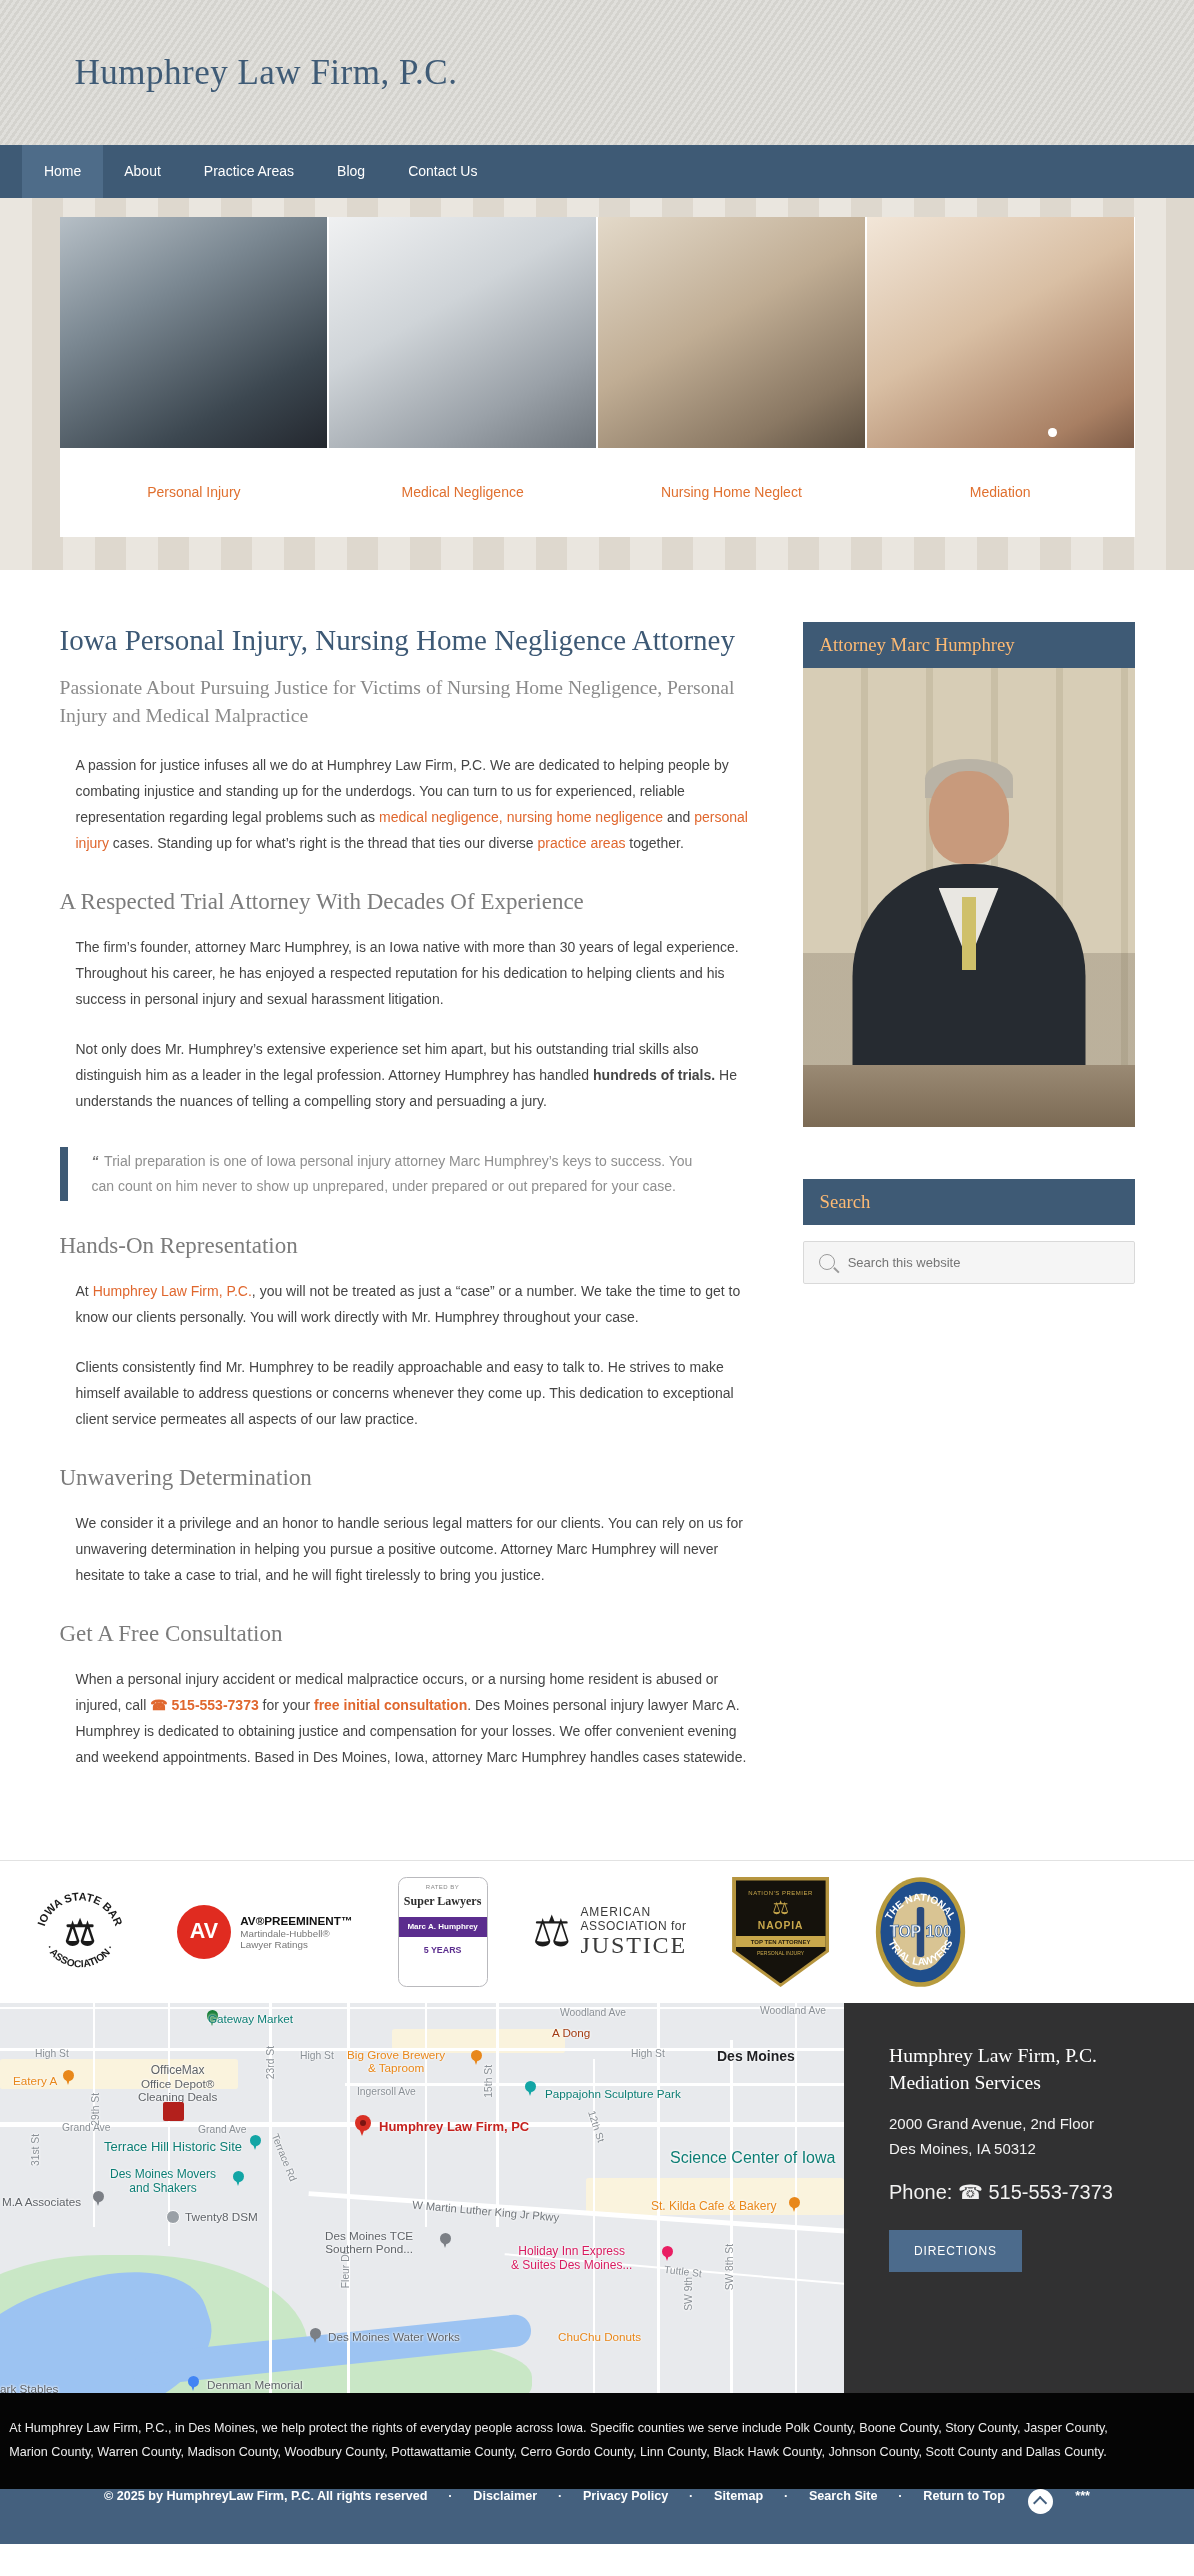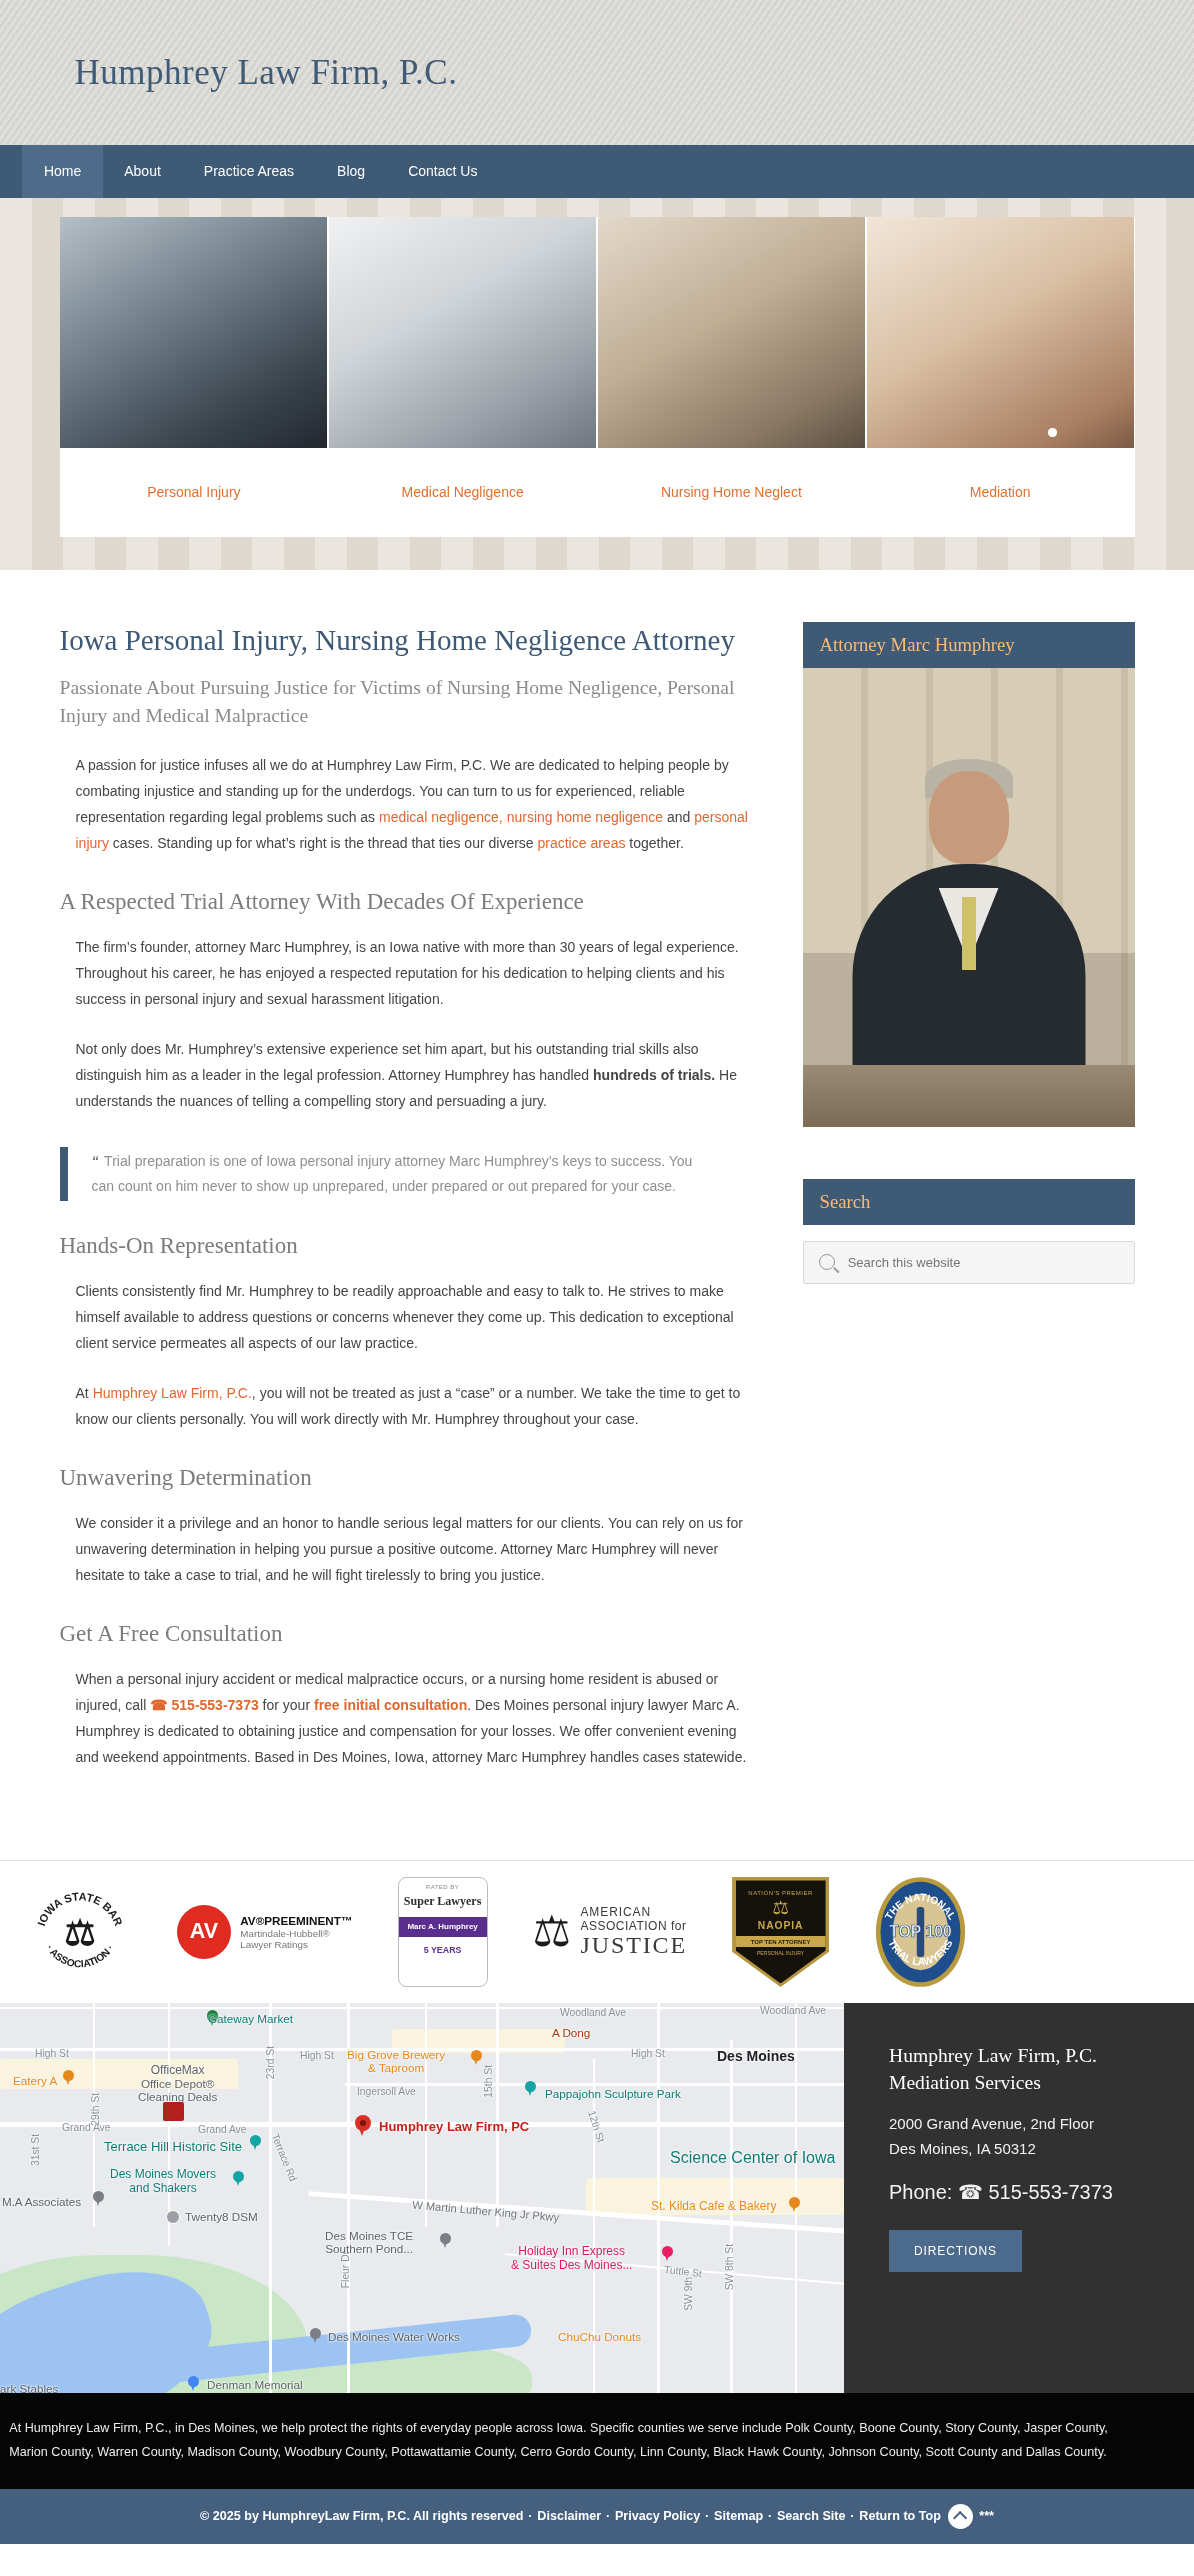--- a/index.html
+++ b/index.html
@@ -112,21 +112,21 @@
   .sq-icon{position:absolute;width:20.5px;height:18.7px;background:#b3201c;border-radius:1.9px}
   .circ-icon{position:absolute;width:12px;height:12px;border-radius:50%;background:#9aa0a6;border:1.9px solid #fff}
   .map-contact{position:absolute;top:0;right:0;bottom:0;width:350px;background:rgba(17,17,17,.85);color:#fff;padding:39px 28px 0 45px;box-sizing:border-box}
   .mc-title{font-family:"Liberation Serif",serif;font-size:19.6px;line-height:1.4;margin-bottom:15px}
   .mc-line{font-size:15px;line-height:1.65;color:#f2f2f2}
   .mc-phone{margin-top:18.7px;font-size:20px;color:#f2f2f2}
   .directions-btn{margin-top:26px;display:inline-block;background:#4c6b8c;color:#fff;font-size:12px;letter-spacing:0.9px;padding:14px 25px;border:0;cursor:pointer;font-family:"Liberation Sans",sans-serif}
 
   
   .footer-black{background:#050505;color:#ededed;font-size:12.6px;line-height:1.9;padding:24px 60px 24px 9.3px}
-  .bottom-bar{background:#44607e;color:#fff;font-size:12.6px;font-weight:700;height:55px;display:flex;align-items:center;justify-content:center;gap:2px}
+  .bottom-bar{background:#44607e;color:#fff;font-size:12.6px;font-weight:700;height:55px;display:flex;justify-content:center;gap:18px}
   .bb-sep{margin:0 2.8px;font-weight:700}
   .bb-link{cursor:pointer}
   .up-circle{width:25px;height:25px;border-radius:50%;background:#fff;display:inline-flex;align-items:center;justify-content:center;margin:0 4.7px;cursor:pointer}
   .chev{width:7.5px;height:7.5px;border-top:2.8px solid #44607e;border-right:2.8px solid #44607e;transform:rotate(-45deg) translate(-0.9px,0.9px)}
 </style>
 </head>
 <body>
 
 <header class="top-header">
   <div class="container top-inner">
@@ -169,22 +169,22 @@
 
     <p><span>A passion for justice infuses all we do at Humphrey Law Firm, P.C. We are dedicated to helping people by combating injustice and standing up for the underdogs. You can turn to us for experienced, reliable representation regarding legal problems such as </span><span class="lnk">medical negligence,</span><span> </span><span class="lnk">nursing home negligence</span><span> and  </span><span class="lnk">personal injury</span><span> cases. Standing up for what’s right is the thread that ties our diverse </span><span class="lnk">practice areas</span><span> together.</span></p>
 
     <h3 class="sec-h">A Respected Trial Attorney With Decades Of Experience</h3>
     <p>The firm’s founder, attorney Marc Humphrey, is an Iowa native with more than 30 years of legal experience. Throughout his career, he has enjoyed a respected reputation for his dedication to helping clients and his success in personal injury and sexual harassment litigation.</p>
     <p><span>Not only does Mr. Humphrey’s extensive experience set him apart, but his outstanding trial skills also distinguish him as a leader in the legal profession. Attorney Humphrey has handled </span><span class="bold">hundreds of trials.</span><span> He understands the nuances of telling a compelling story and persuading a jury.</span></p>
 
     <blockquote class="quote"><span class="qmark">“</span><span>Trial preparation is one of Iowa personal injury attorney Marc Humphrey’s keys to success. You can count on him never to show up unprepared, under prepared or out prepared for your case.</span></blockquote>
 
     <h3 class="sec-h">Hands-On Representation</h3>
+    <p><span>At </span><span class="lnk">Humphrey Law Firm, P.C.</span><span>, you will not be treated as just a “case” or a number. We take the time to get to know our clients personally. You will work directly with Mr. Humphrey throughout your case.</span></p>
     <p>Clients consistently find Mr. Humphrey to be readily approachable and easy to talk to. He strives to make himself available to address questions or concerns whenever they come up. This dedication to exceptional client service permeates all aspects of our law practice.</p>
-    <p><span>At </span><span class="lnk">Humphrey Law Firm, P.C.</span><span>, you will not be treated as just a “case” or a number. We take the time to get to know our clients personally. You will work directly with Mr. Humphrey throughout your case.</span></p>
 
     <h3 class="sec-h">Unwavering Determination</h3>
     <p>We consider it a privilege and an honor to handle serious legal matters for our clients. You can rely on us for unwavering determination in helping you pursue a positive outcome. Attorney Marc Humphrey will never hesitate to take a case to trial, and he will fight tirelessly to bring you justice.</p>
 
     <h3 class="sec-h">Get A Free Consultation</h3>
     <p><span>When a personal injury accident or medical malpractice occurs, or a nursing home resident is abused or injured, call </span><span class="phone-inline">☎  515-553-7373</span><span> for your </span><span class="phone-inline">free initial consultation</span><span>.  Des Moines personal injury lawyer Marc A. Humphrey is dedicated to obtaining justice and compensation for your losses.  We offer convenient evening and weekend appointments. Based in Des Moines, Iowa, attorney Marc Humphrey handles cases statewide.</span></p>
   </main>
 
   <aside class="sidebar">
     <div class="side-box">

